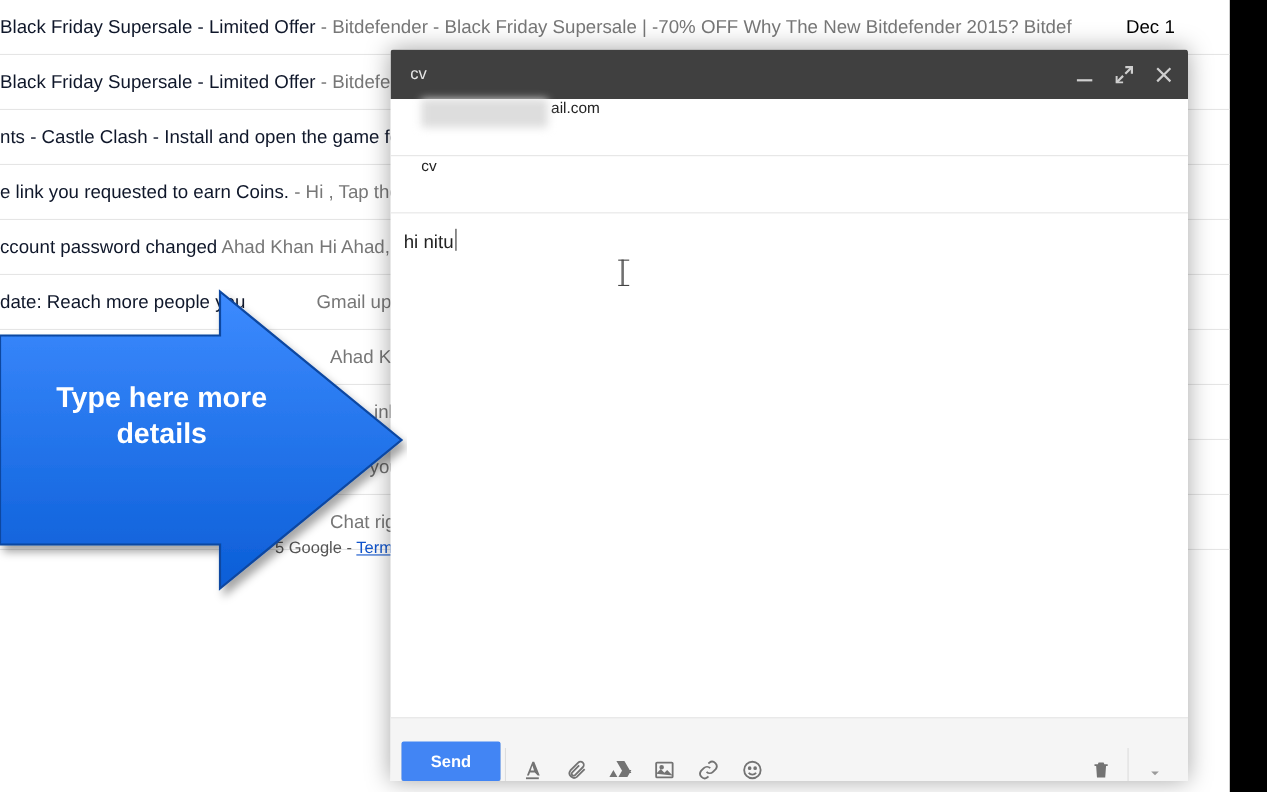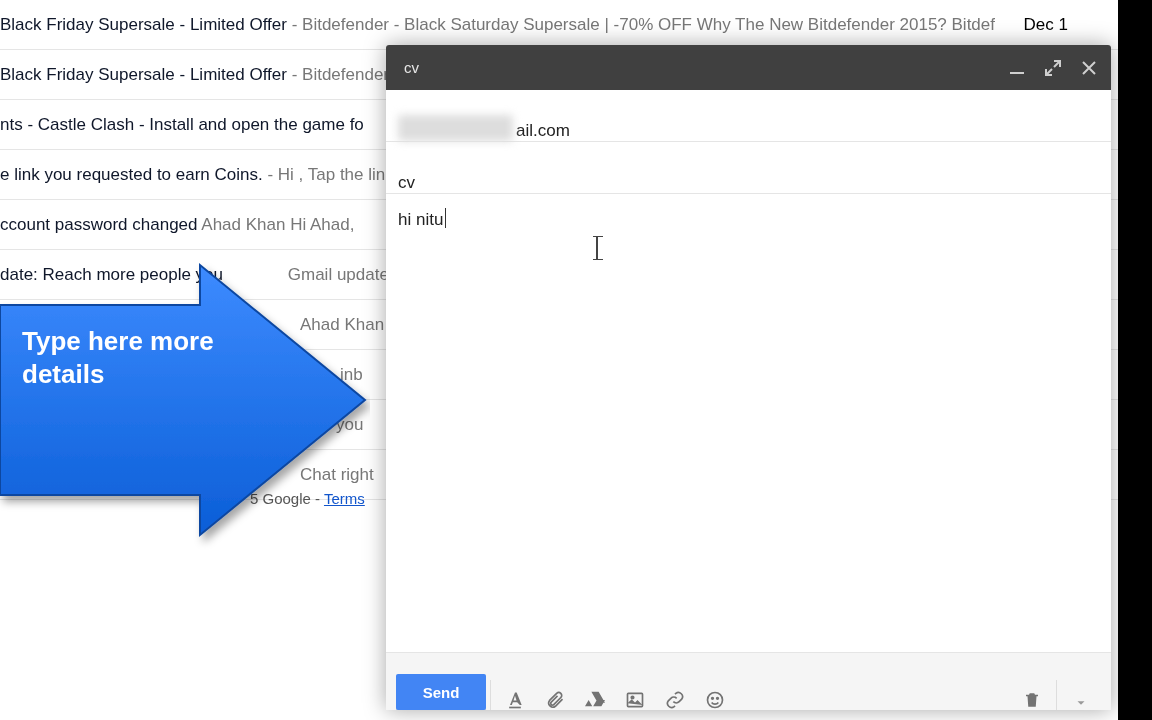--- a/index.html
+++ b/index.html
@@ -8,57 +8,57 @@
   #app{position:absolute;left:0;top:0;width:1118px;height:720px;background:#fff;overflow:hidden}
   
   .inbox{position:absolute;left:0;top:0;right:0}
   .row{height:50px;border-bottom:1px solid #e5e5e5;position:relative;white-space:nowrap;line-height:50px;font-size:17px;color:#555}
   .row .bold{font-weight:400;color:#0f172a}
   .row .preview{color:#777}
   .row .date{position:absolute;right:50px;top:0;font-weight:400;color:#000}
   .footer-line{position:absolute;left:0;top:490px;font-size:15px;color:#555}
   .footer-line a{color:#15c;text-decoration:underline}
   
-  #compose{position:absolute;left:386px;top:45px;width:725px;height:665px;background:#fff;
+  #compose{position:absolute;left:355px;top:45px;width:725px;height:665px;background:#fff;
            box-shadow:0 0 22px rgba(0,0,0,.35);border-top-left-radius:3px;border-top-right-radius:3px;overflow:hidden}
   #cbar{height:45px;background:#404040;color:#e7e7e7;display:flex;align-items:center;padding:0 10px}
   #cbar .title{flex:1;font-size:15px;padding-left:8px}
   #cbar .cicons{display:flex;gap:20px;align-items:center;padding-right:4px}
   #cbar .cicons span{cursor:pointer;display:inline-flex}
-  .field{height:52px;border-bottom:1px solid #e5e5e5;display:flex;align-items:flex-end;padding:0 12px;font-size:17px;color:#222}
+  .field{height:52px;border-bottom:1px solid #e5e5e5;display:flex;align-items:flex-start;padding:0 28px;font-size:14px;color:#222}
   .blurred{display:inline-block;width:115px;height:26px;background:#ddd;filter:blur(4px);border-radius:2px;margin-right:3px}
   #body-area{position:relative;padding:14px 12px;height:468px;font-size:17px;color:#222}
   .spell{text-decoration-style:wavy;text-decoration-color:#d93025;text-decoration-thickness:1px}
   .caret{display:inline-block;width:1px;height:20px;background:#333;vertical-align:-3px;margin-left:2px}
   .ibeam{position:absolute;left:210px;top:42px;width:2px;height:24px;border-left:1px solid #444;border-right:1px solid #444}
   .ibeam:before,.ibeam:after{content:"";position:absolute;left:-4px;width:10px;height:1px;background:#444}
   .ibeam:before{top:0}.ibeam:after{bottom:0}
   #ctoolbar{position:absolute;left:0;right:0;bottom:0;height:58px;border-top:1px solid #e5e5e5;background:#f5f5f5;
             display:flex;align-items:flex-end;padding:0 10px}
   #send{background:#4285f4;color:#fff;border:none;font-weight:700;font-size:15px;height:36px;width:90px;border-radius:2px;
         cursor:pointer;box-shadow:0 1px 0 rgba(0,0,0,.15)}
   .ticon{width:40px;display:flex;justify-content:center;align-items:center;color:#737373;cursor:pointer}
   .spacer{flex:1}
   .vdiv{width:1px;height:30px;background:#ddd;margin:0 4px}
   
   #arrow{position:absolute;left:0;top:235px;width:370px;height:325px;pointer-events:none}
   #arrow svg{position:absolute;left:0;top:0}
-  #arrow-text{position:absolute;left:22px;top:90px;width:250px;color:#fff;font-size:26px;font-weight:700;
-              line-height:1.25}
+  #arrow-text{position:absolute;left:22px;top:110px;width:250px;color:#fff;font-size:26px;font-weight:700;
+              text-align:center;line-height:1.25}
   
 </style>
 </head>
 <body>
 <div id="stage">
 <div id="app">
 
 <div class="inbox">
   <div class="row" style="padding-left:0">
     <span class="bold">Black Friday Supersale - Limited Offer</span>
-    <span class="preview"> - Bitdefender - Black Saturday Supersale | -70% OFF Why The New Bitdefender 2015? Bitdef</span>
+    <span class="preview"> - Bitdefender - Black Friday Supersale | -70% OFF Why The New Bitdefender 2015? Bitdef</span>
     <span class="date">Dec 1</span>
   </div>
   <div class="row" style="padding-left:0">
     <span class="bold">Black Friday Supersale - Limited Offer</span>
     <span class="preview"> - Bitdefender</span>
     <span class="date">Nov 27</span>
   </div>
   <div class="row" style="padding-left:0">
     <span class="bold">nts - Castle Clash - Install and open the game fo</span>
   </div>

